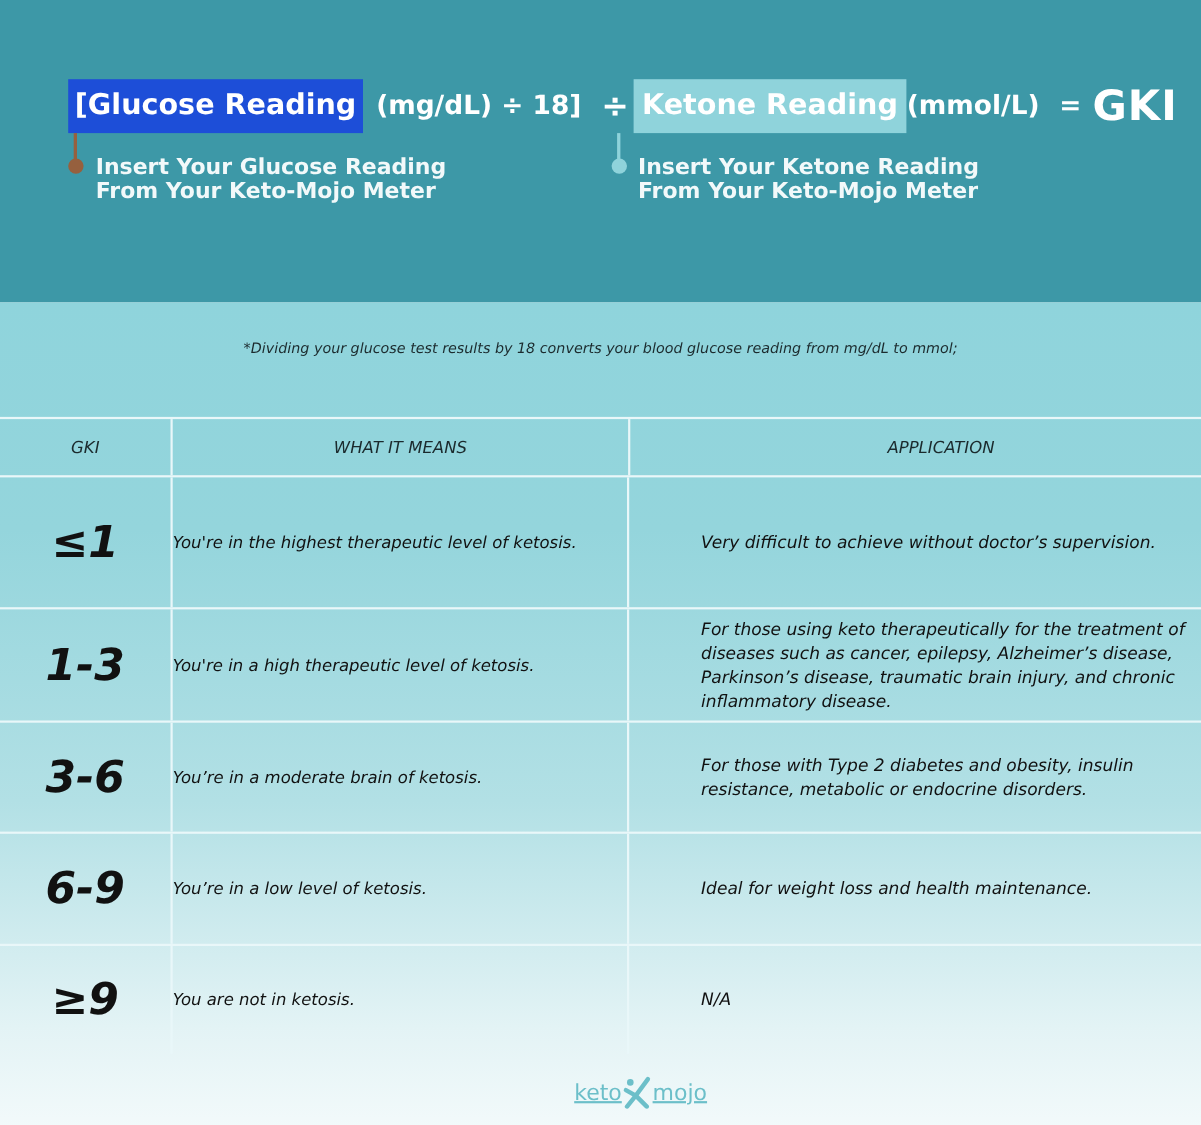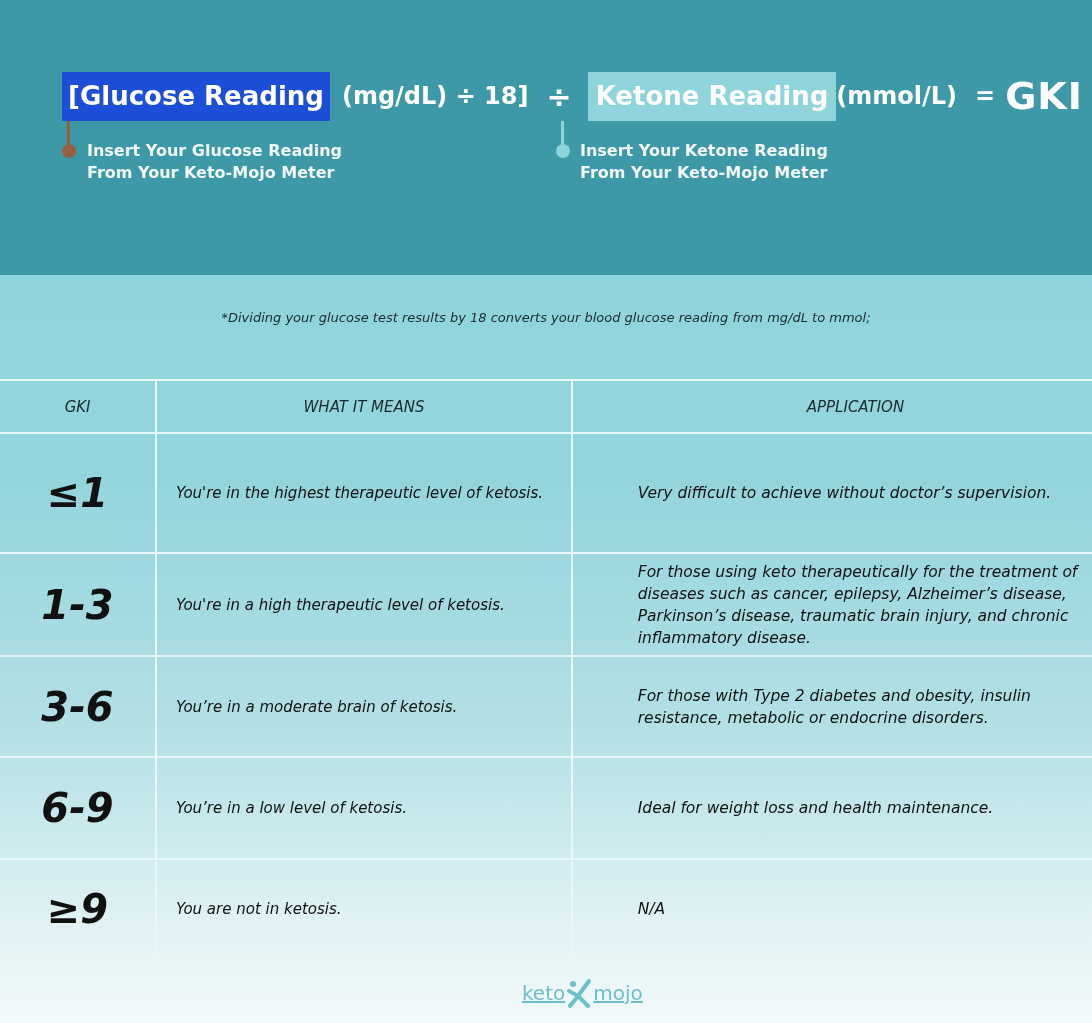--- a/index.html
+++ b/index.html
@@ -8,53 +8,53 @@
 
   .header { position: absolute; left: 0; top: 0; width: 1092px; height: 275px; background: #3d98a7; color: #fff; }
   .formula { position: absolute; top: 72px; left: 62px; height: 48px; display: flex; align-items: center; white-space: nowrap; }
   .box-glucose { background: #1d4ed8; height: 49px; padding: 0 6px; display: flex; align-items: center; font-size: 26px; font-weight: bold; }
   .box-ketone { background: #8fd3db; height: 49px; padding: 0 8px; display: flex; align-items: center; font-size: 26px; font-weight: bold; }
   .ftxt { font-size: 24px; font-weight: bold; }
   .gki-big { font-size: 38px; font-weight: bold; letter-spacing: 1px; }
 
   .connector { position: absolute; width: 3px; }
   .dot { position: absolute; width: 14px; height: 14px; border-radius: 50%; }
-  .hint { position: absolute; font-size: 16px; font-weight: bold; line-height: 22px; color: #f2f9fa; }
+  .hint { position: absolute; font-size: 20px; font-weight: bold; line-height: 22px; color: #f2f9fa; }
 
   .body { position: absolute; left: 0; top: 275px; width: 1092px; height: 824px;
           background: linear-gradient(to bottom, #8fd4dc 0%, #94d5dc 25%, #b2e0e5 55%, #e3f3f5 80%, #ffffff 100%); font-style: italic; }
   .note { position: absolute; top: 33px; left: 0; width: 1092px; text-align: center; font-size: 13px; line-height: 19px; color: #1c2b2e; }
 
   .table { position: absolute; left: 0; top: 104px; width: 1092px; }
   .row { display: flex; border-top: 2px solid #e9f7f9; }
   .row.last { border-bottom: none; }
   .cell { display: flex; align-items: center; border-right: 2px solid #e9f7f9; }
   .cell:last-child { border-right: none; margin-left: 46px; }
   .c1 { width: 164px; justify-content: center; }
-  .c2 { width: 434px; padding-left: 19px; }
+  .c2 { width: 434px; }
   .c3 { width: 494px; padding-left: 19px; padding-right: 4px; }
   .hdr .cell { height: 51px; font-size: 15px; color: #1b2a2d; justify-content: center; padding: 0; }
   .gki-val { font-size: 40px; font-weight: bold; color: #111; }
   .meaning { font-size: 15px; color: #111; font-weight: 500; }
   .app { font-size: 15.5px; color: #111; font-weight: 500; line-height: 22px; }
 
   .logo { position: absolute; left: 522px; top: 978px; display: flex; align-items: center; color: #6cbfc9; font-size: 20px; text-decoration: underline; }
   .logo svg { margin: 0 1px; }
 </style>
 </head>
 <body>
 
 <div class="header">
   <div class="formula">
     <div class="box-glucose">
         <span>[Glucose Reading</span>
       </div>
     <span class="ftxt" style="margin-left:12px">(mg/dL) ÷ 18]</span>
     <span class="ftxt" style="margin-left:18px;font-size:30px">÷</span>
-    <div class="box-ketone" style="margin-left:16px">
+    <div class="box-ketone" style="margin-left:4px">
         <span>Ketone Reading</span>
       </div>
     <span class="ftxt" style="">(mmol/L)</span>
     <span class="ftxt" style="margin-left:18px">=</span>
     <span class="gki-big" style="margin-left:10px">GKI</span>
   </div>
 
   <div class="connector" style="left:67px;top:121px;height:28px;background:#96603e"></div>
   <div class="dot" style="left:62px;top:144px;background:#96603e"></div>
   <div class="hint" style="left:87px;top:140px">

